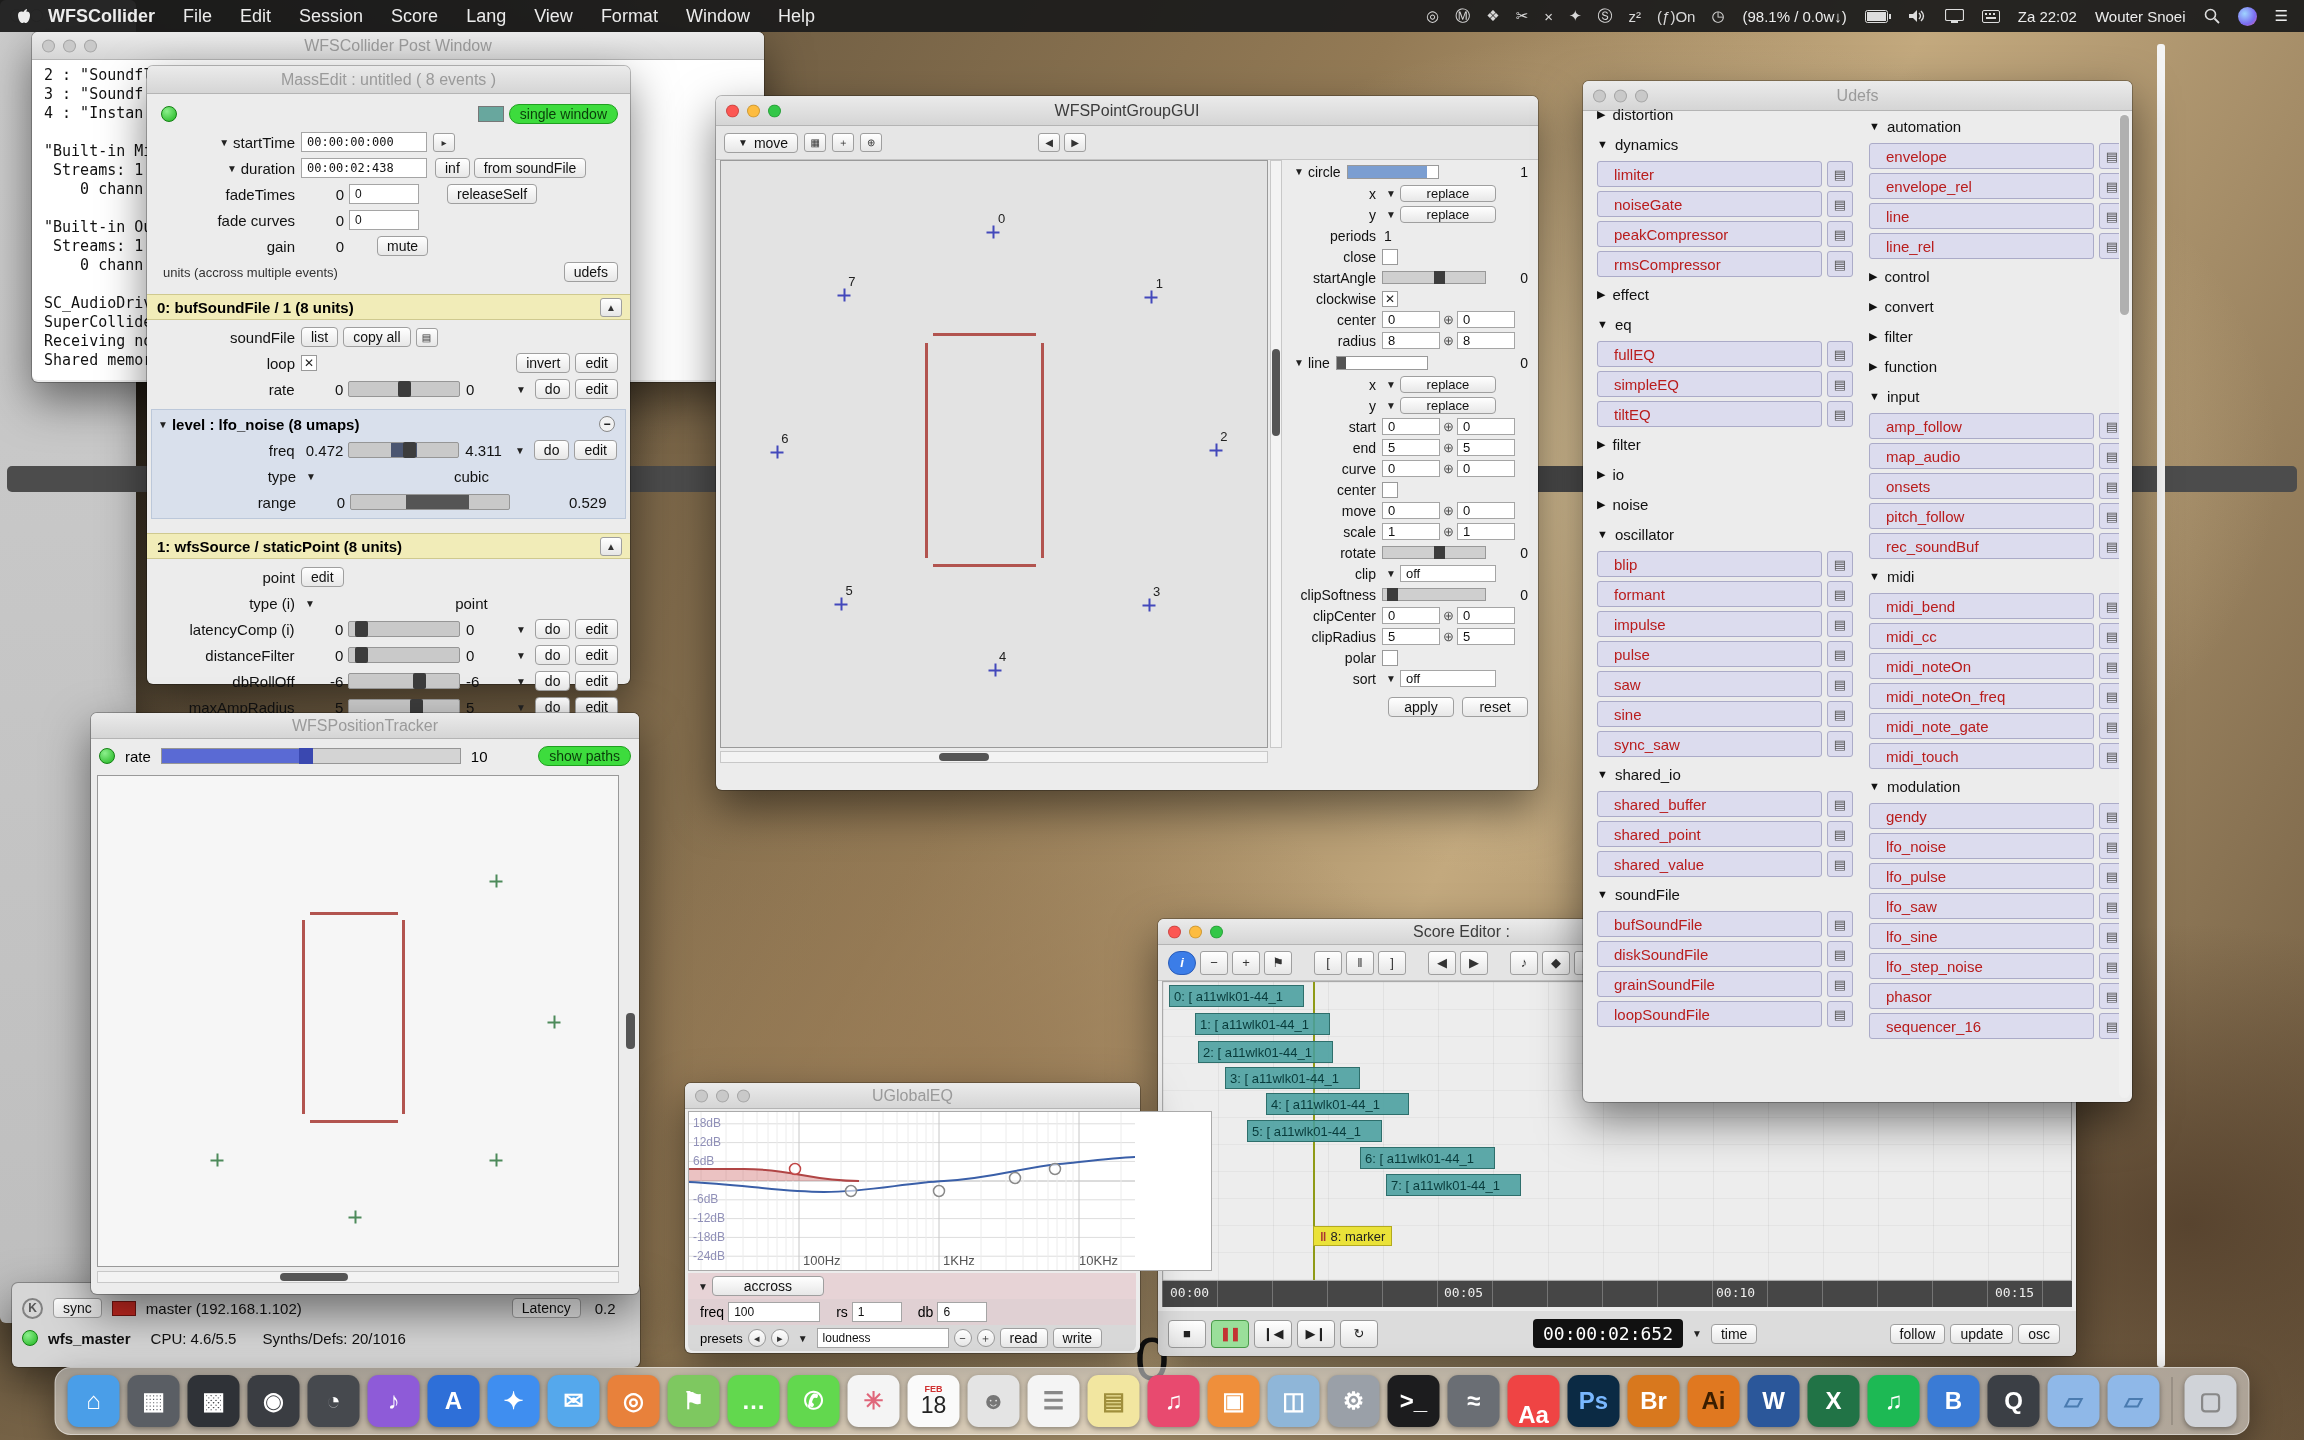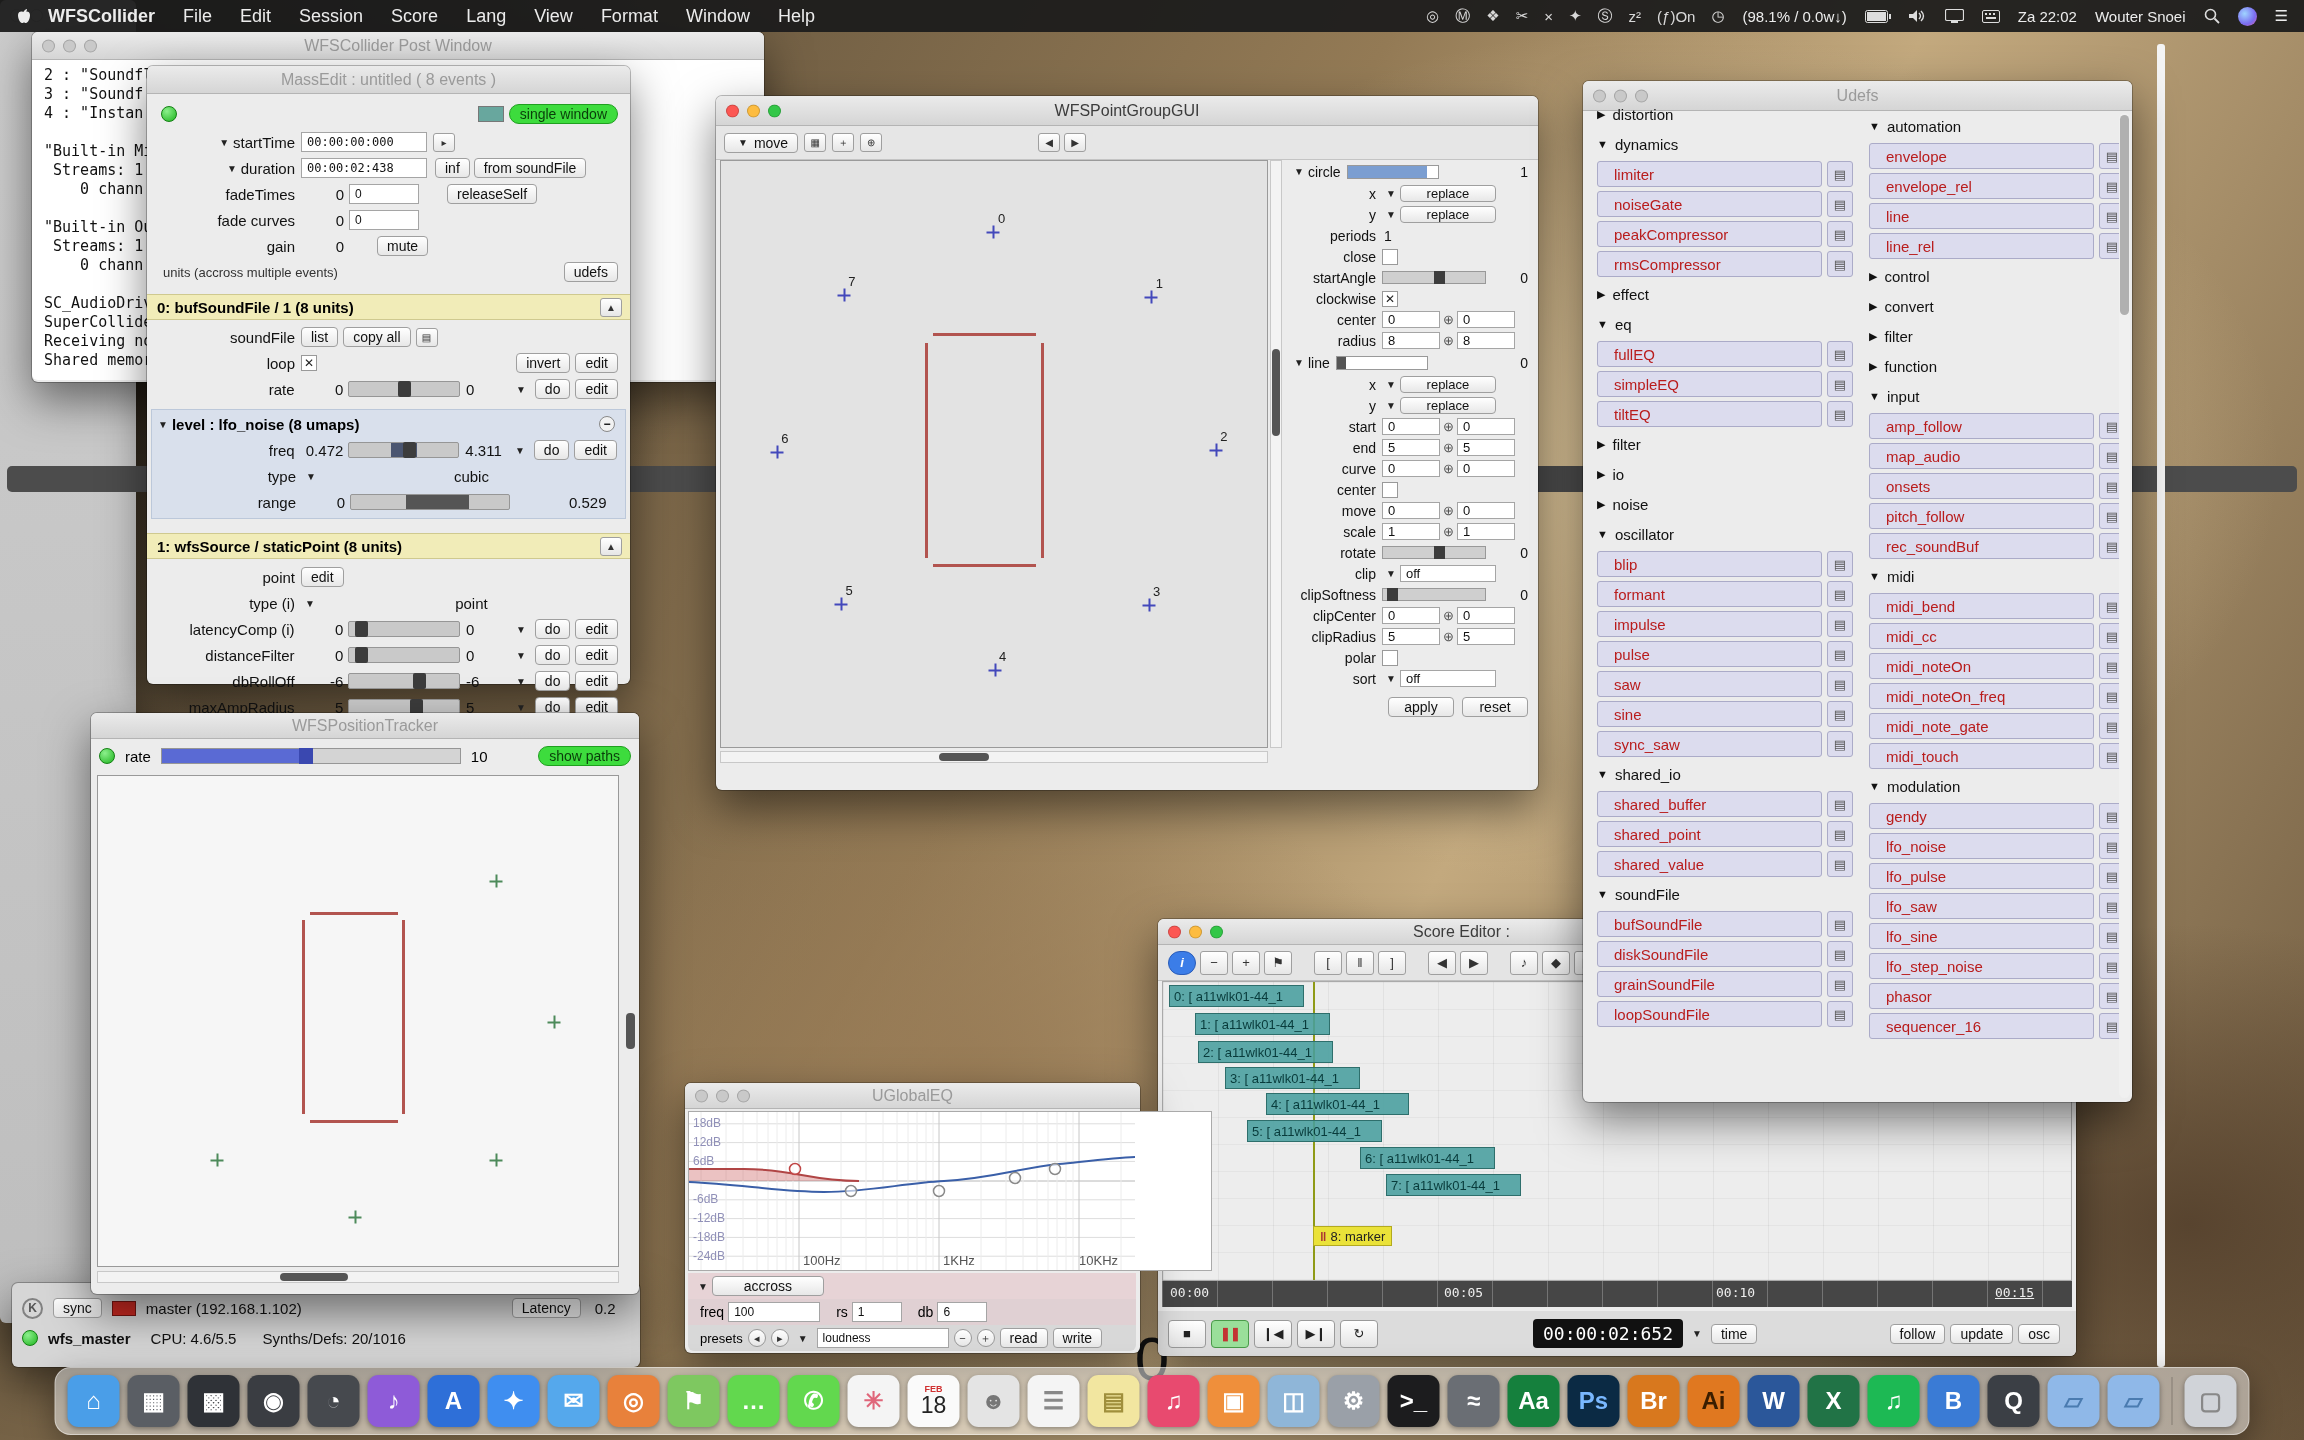--- a/index.html
+++ b/index.html
@@ -896,21 +896,21 @@
       <div class="block" style="left: 223px; top: 192px; width: 135px;">7: [ a11wlk01-44_1</div>
       <div class="markerblk" style="left: 150px; top: 244px;">
         <i class="mkbars">‖</i>
         <span>8: marker</span>
       </div>
     </div>
   <div id="sc-ruler">
       <span style="left: 8px;">00:00</span>
       <span style="left: 282px;">00:05</span>
       <span style="left: 554px;">00:10</span>
-      <span style="left: 833px; text-decoration: underline;">00:15</span>
+      <span style="left: 833px;">00:15</span>
     </div>
   <div class="sctrans">
     <span class="tbtn">■</span>
     <span class="tbtn lit">
         <i class="pbars">❚❚</i>
       </span>
     <span class="tbtn">❙◀</span>
     <span class="tbtn">▶❙</span>
     <span class="tbtn">↻</span>
     <span class="lcd">00:00:02:652</span>
@@ -1269,21 +1269,21 @@
       </div>
       <div class="dicon" style="background: rgb(154, 160, 168);">
         <span class="dglyph">⚙</span>
       </div>
       <div class="dicon" style="background: rgb(28, 28, 30);">
         <span class="dglyph">&gt;_</span>
       </div>
       <div class="dicon" style="background: rgb(106, 110, 116);">
         <span class="dglyph">≈</span>
       </div>
-      <div class="dicon" style="background: #15803d;">
+      <div class="dicon" style="background: #ef4444; justify-content: flex-end;">
         <span class="dglyph">Aa</span>
       </div>
       <div class="dicon" style="background: rgb(11, 42, 68);">
         <span class="dglyph" style="color: rgb(122, 184, 255);">Ps</span>
       </div>
       <div class="dicon" style="background: rgb(216, 120, 30);">
         <span class="dglyph">Br</span>
       </div>
       <div class="dicon" style="background: rgb(224, 120, 32);">
         <span class="dglyph" style="color: rgb(58, 29, 0);">Ai</span>

